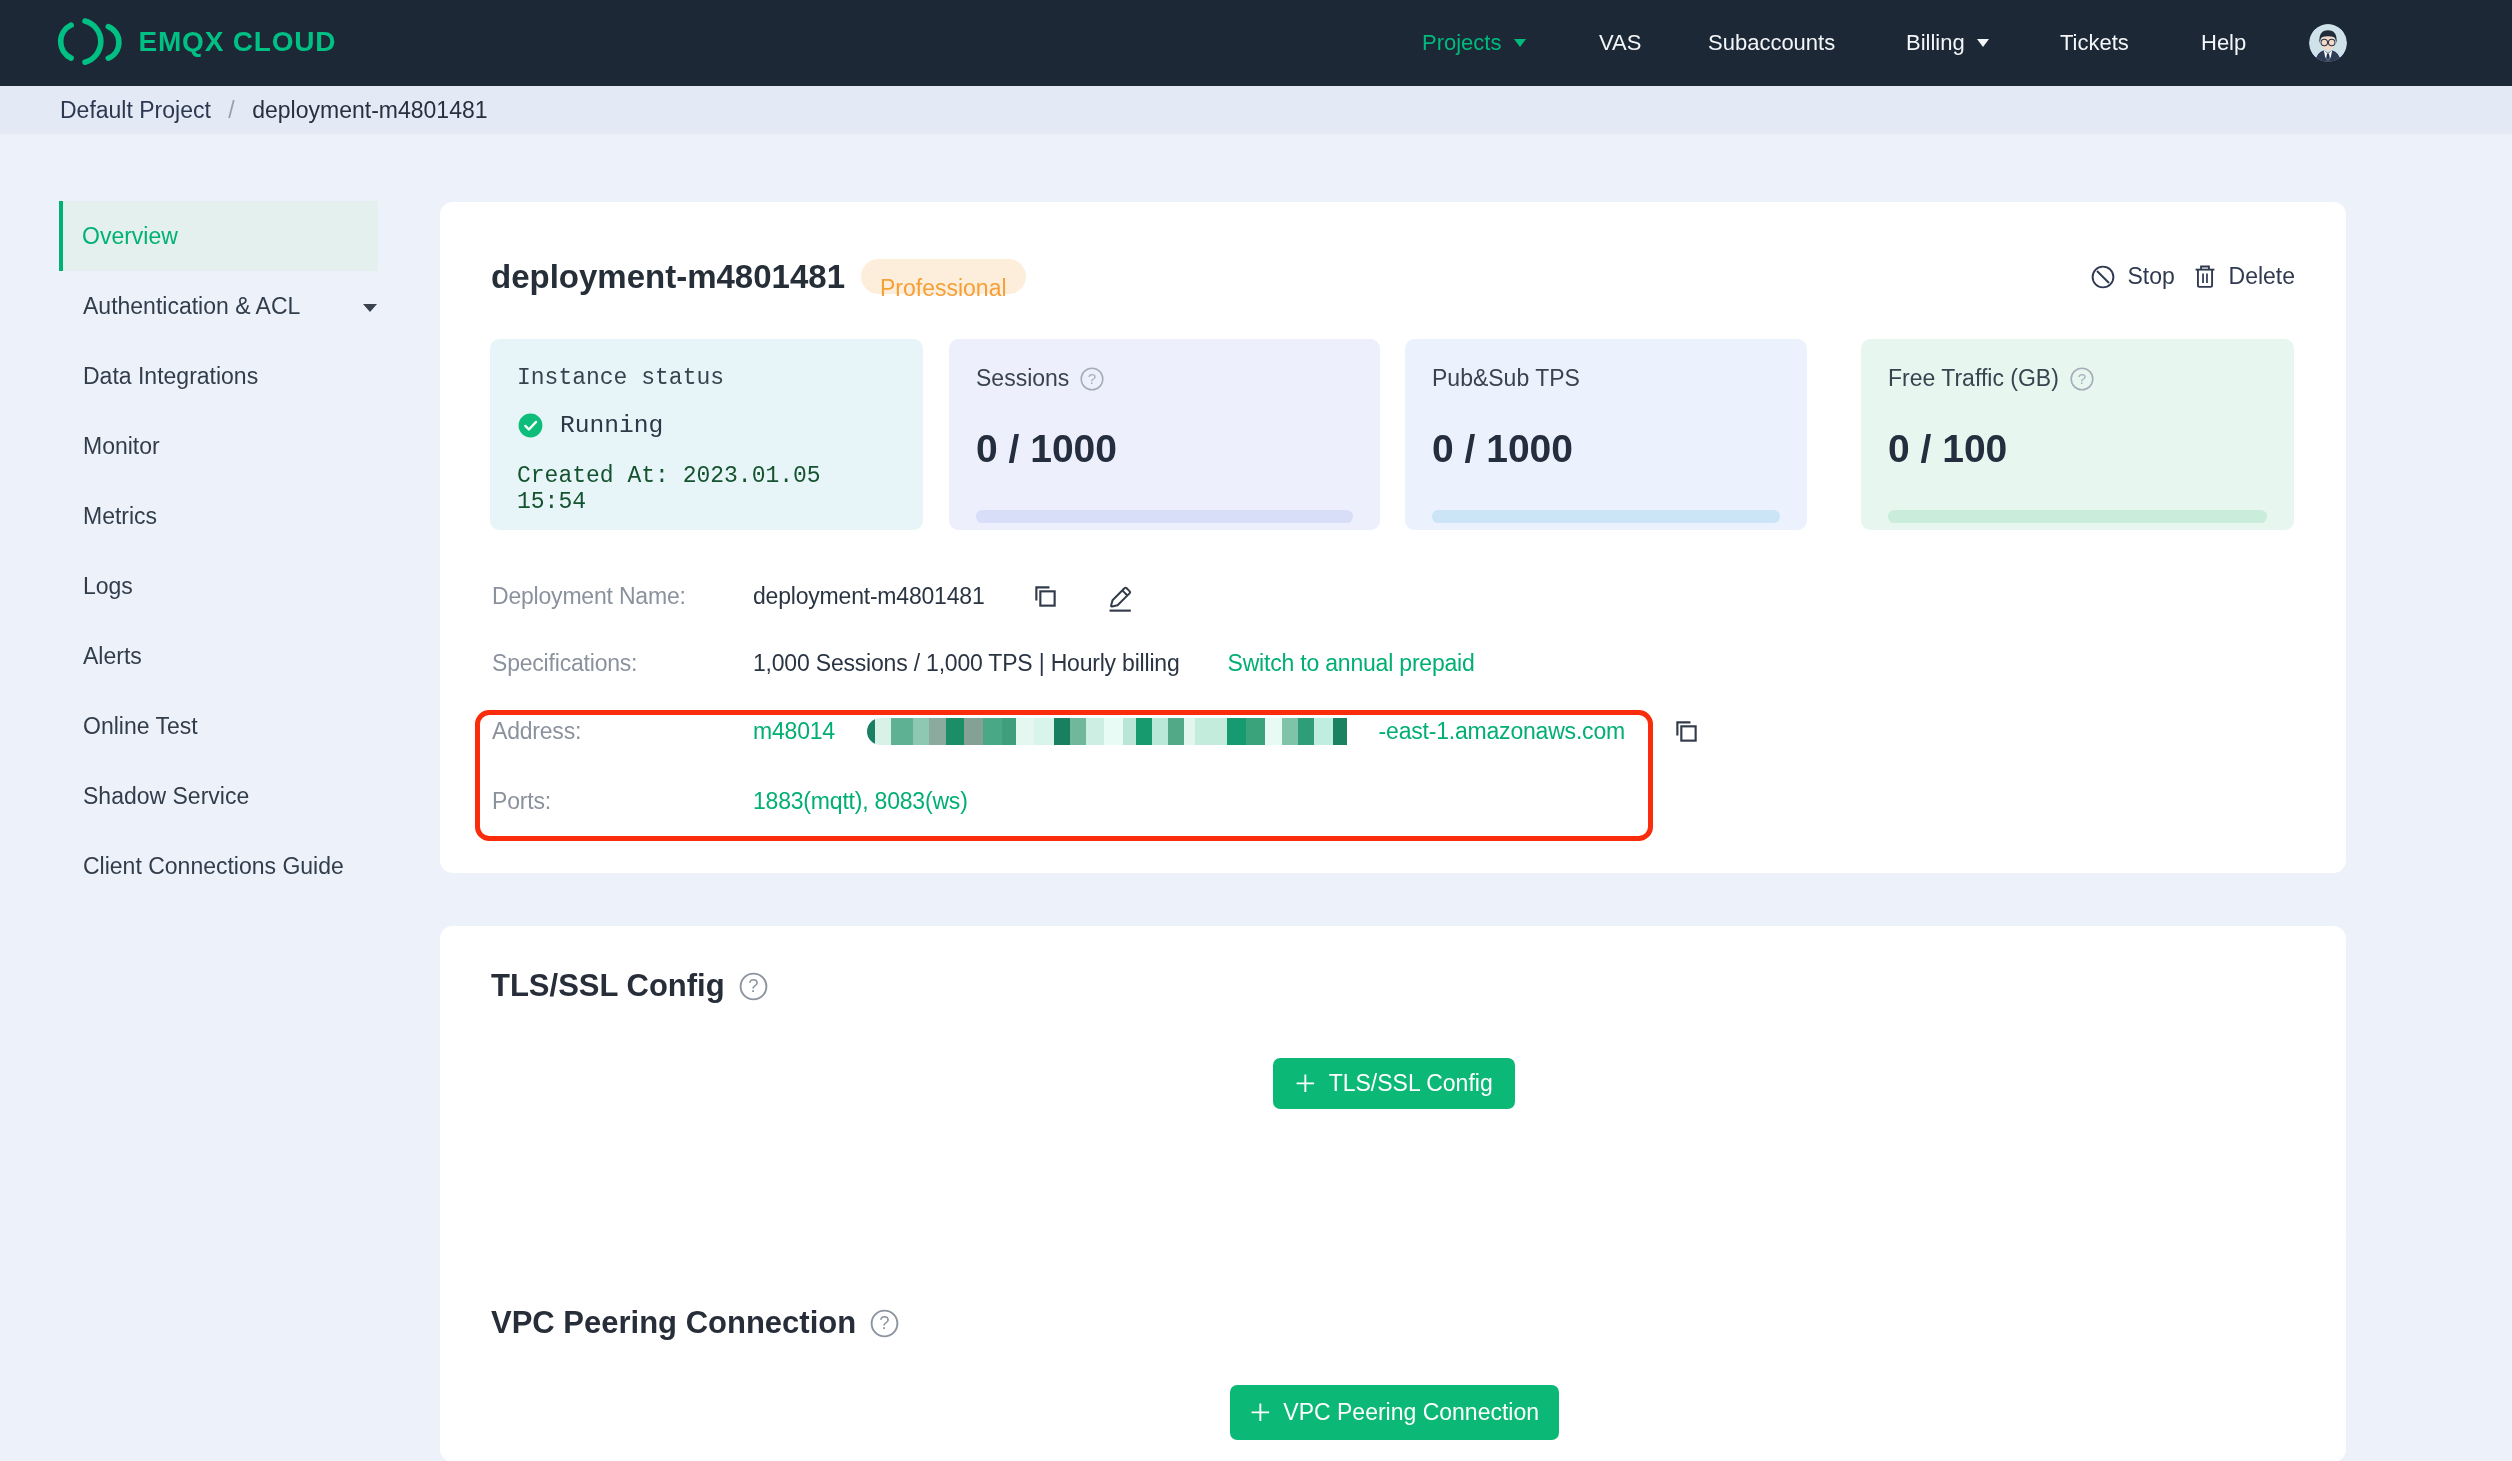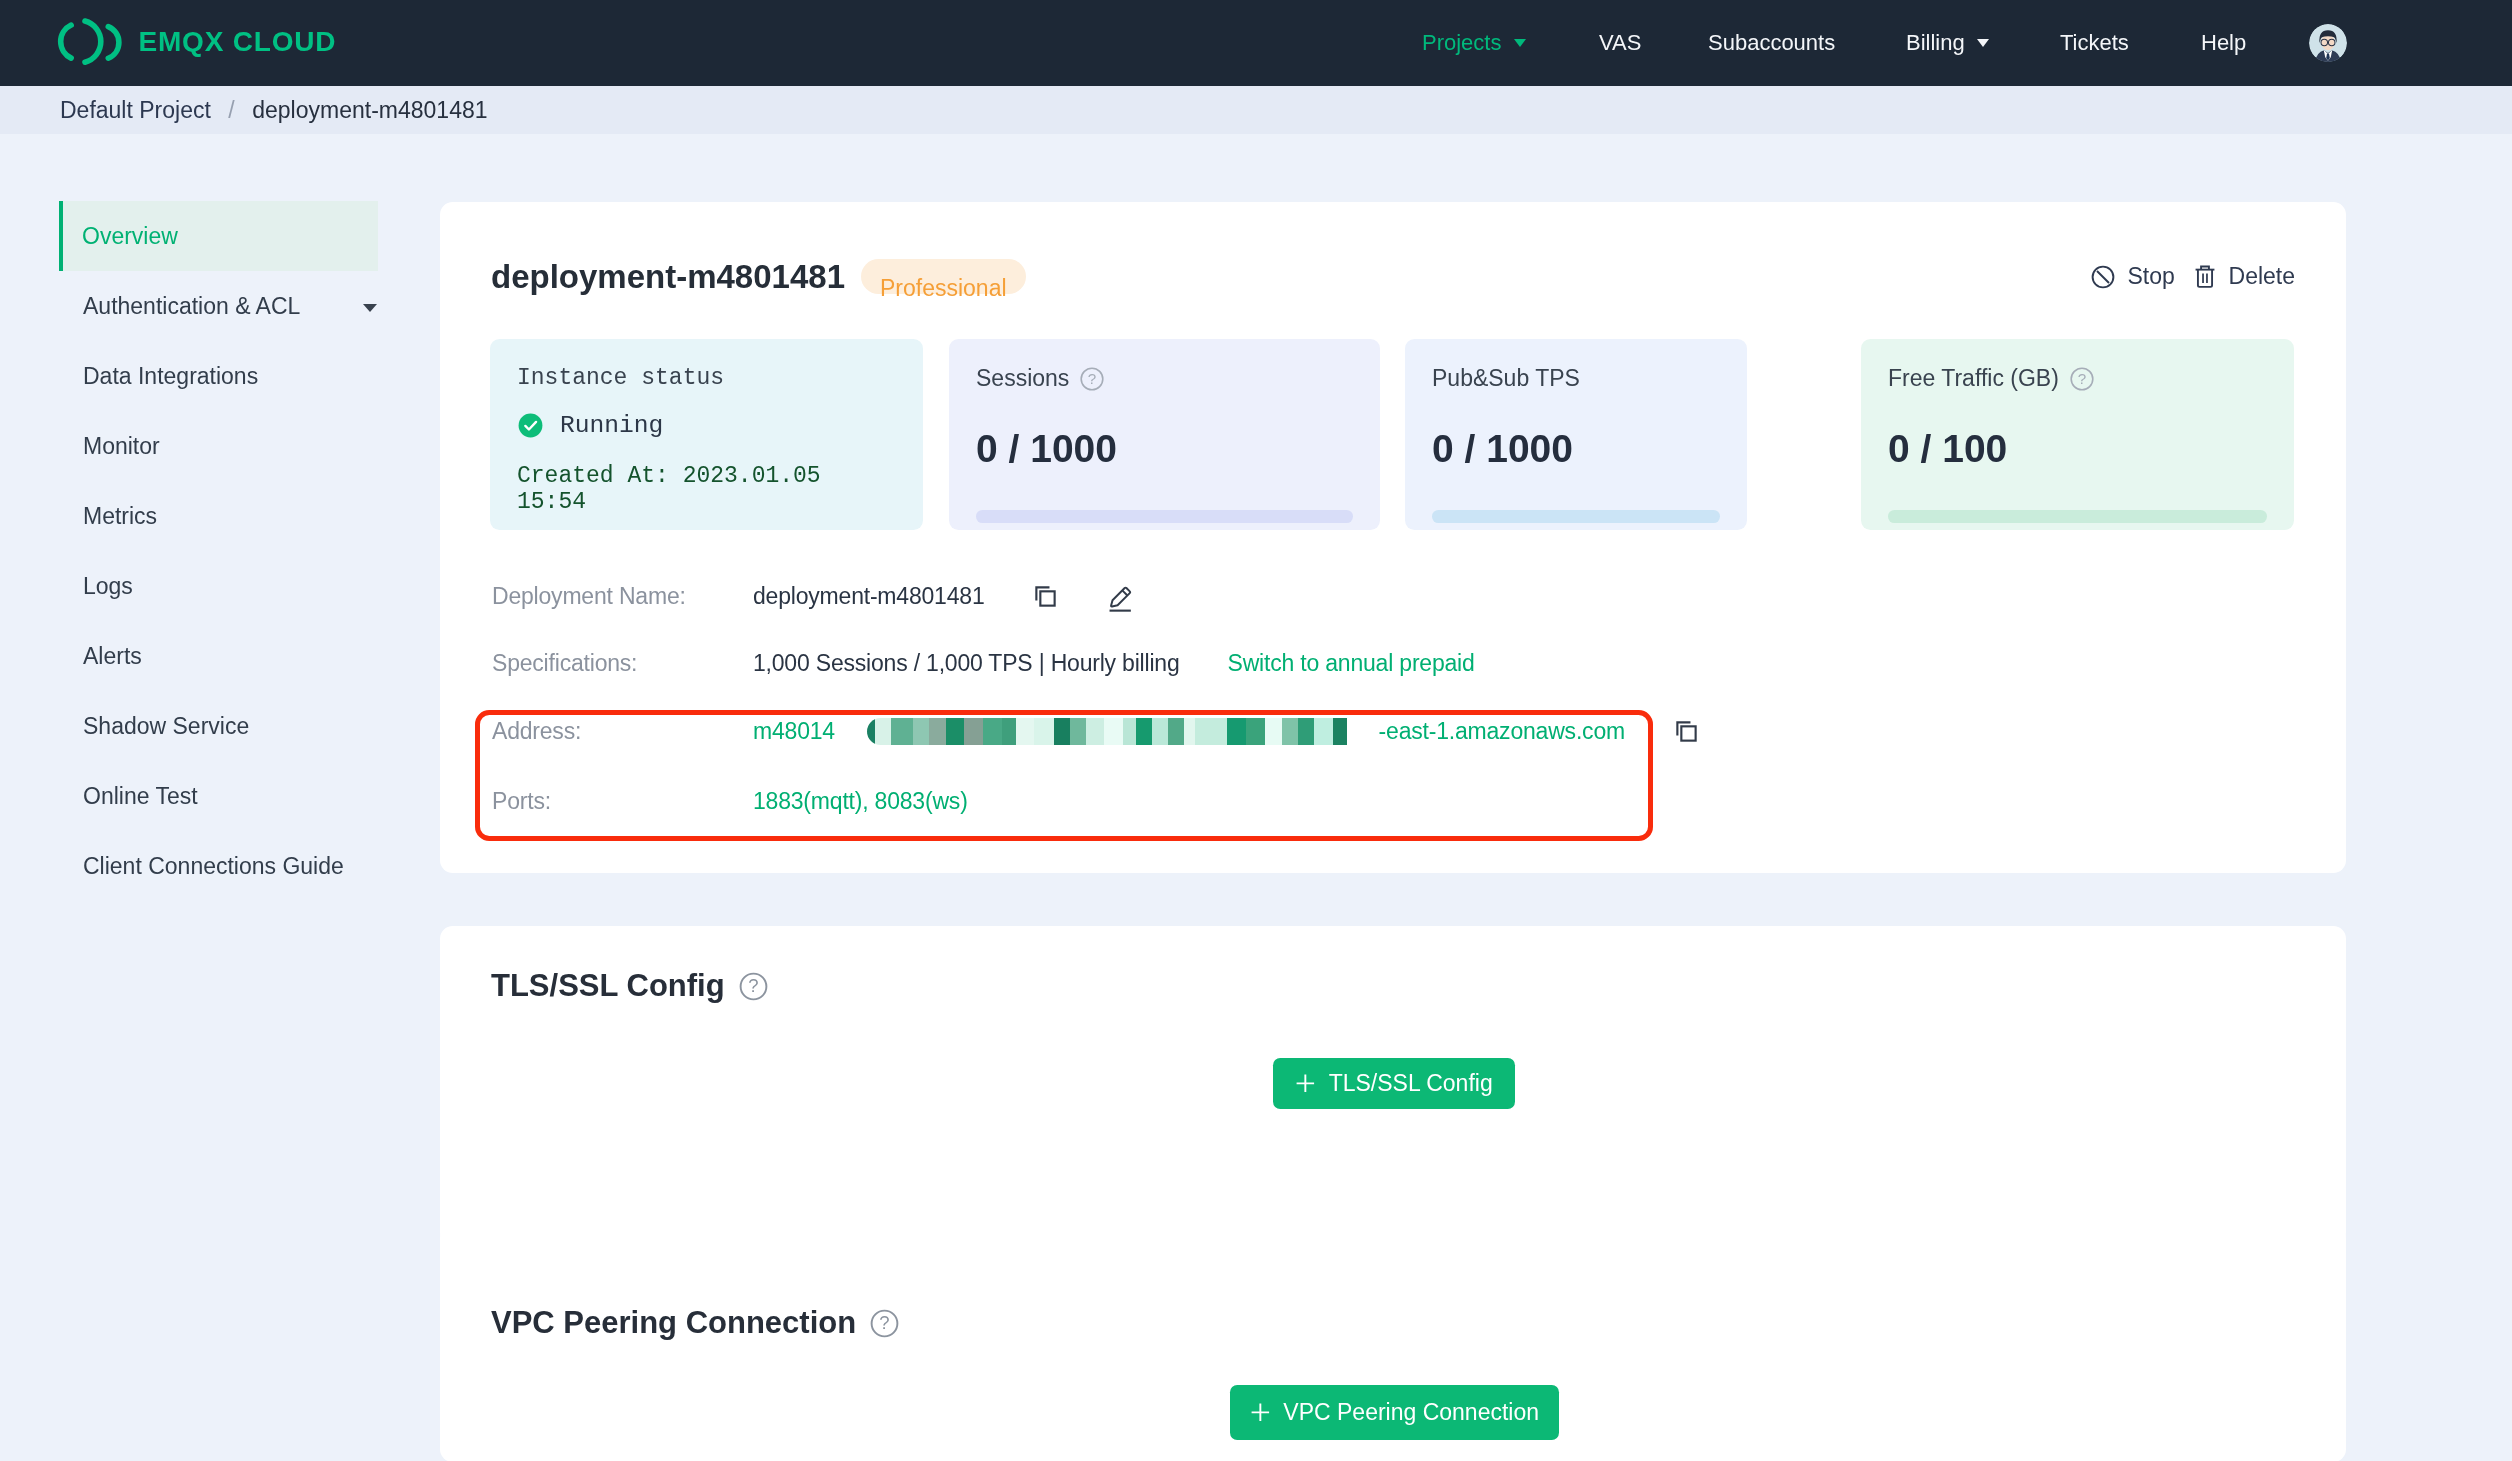--- a/index.html
+++ b/index.html
@@ -43,21 +43,21 @@
   .actions .act + .act { margin-left:19px; }
   .actions svg { margin-right:12.7px; }
 
   
   .stat { position:absolute; top:137px; height:191px; border-radius:9.5px; padding:26px 27px 0 27px; }
   .stat .slabel { font-size:23px; color:#39434f; display:flex; align-items:center; }
   .stat .snum { font-size:39px; font-weight:700; color:#252e3e; margin-top:35px; }
   .sbar { position:absolute; left:27px; right:27px; top:171px; height:12.7px; border-radius:6.4px; }
   .stat1 { left:50px;  width:433px; background:#e7f5f9;font-family:Liberation Mono, monospace; }
   .stat2 { left:509px; width:431px; background:#edf0fc; }
-  .stat3 { left:965px; width:342px; background:#ecf2fd; }
+  .stat3 { left:965px; width:402px; background:#ecf2fd; }
   .stat4 { left:1421px; width:433px; background:#e7f7f0; }
   .stat2 .sbar { background:#d8ddf8; }
   .stat3 .sbar { background:#cbe4f6; }
   .stat4 .sbar { background:#c9ecdb; }
   .running { display:flex; align-items:center; margin-top:20.7px; font-size:24.6px; color:#2c3747; }
   .running svg { margin-right:16px; }
   .created { margin-top:24px; font-size:23px; color:#14532d; }
   .qmark { margin-left:11px; }
 
   
@@ -115,22 +115,22 @@
   <div class="breadcrumb">Default Project<span class="sep">/</span><span class="cur">deployment-m4801481</span></div>
 
   <div class="sidebar">
     <div class="sitem active">Overview</div>
     <div class="sitem">Authentication &amp; ACL<span class="scaret"></span></div>
     <div class="sitem">Data Integrations</div>
     <div class="sitem">Monitor</div>
     <div class="sitem">Metrics</div>
     <div class="sitem">Logs</div>
     <div class="sitem">Alerts</div>
+    <div class="sitem">Online Test</div>
     <div class="sitem">Shadow Service</div>
-    <div class="sitem">Online Test</div>
     <div class="sitem">Client Connections Guide</div>
   </div>
 
   <div class="card card1">
     <div class="c1head">
       <span class="c1title">deployment-m4801481</span>
       <span class="pill">Professional</span>
       <span class="actions">
         <span class="act">
           <svg width="24" height="24" viewBox="0 0 30 30" fill="none">

